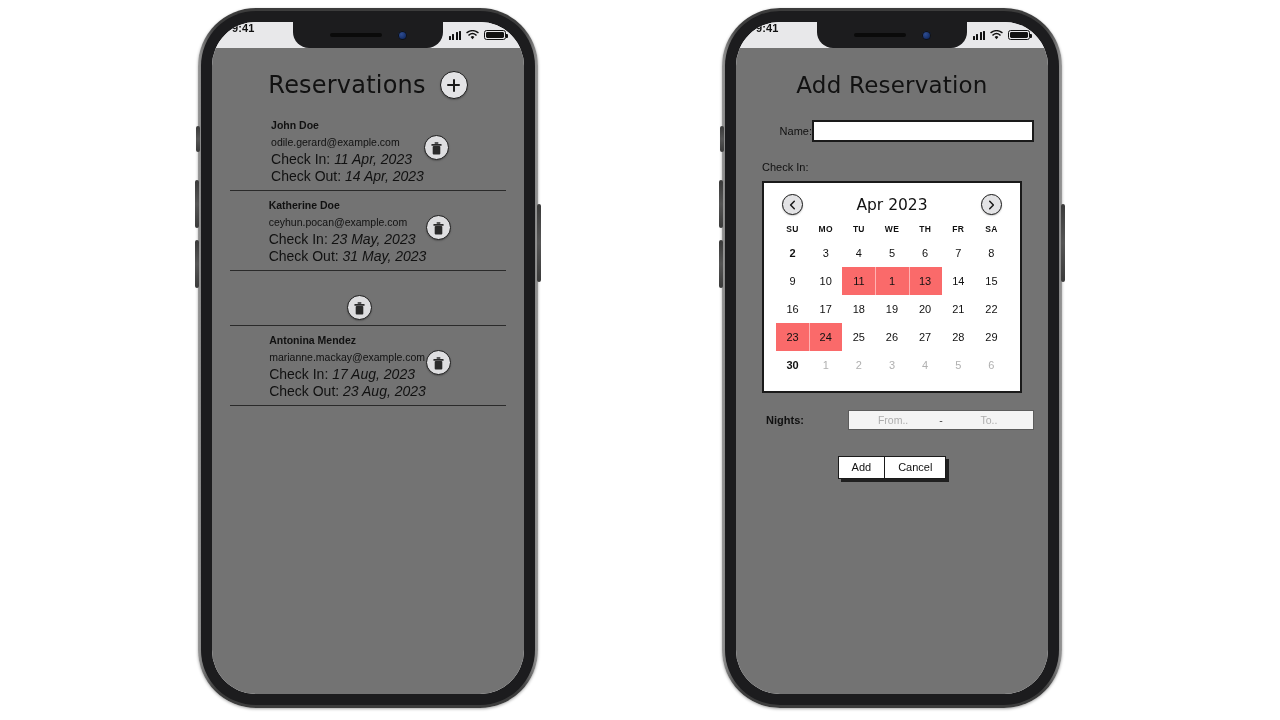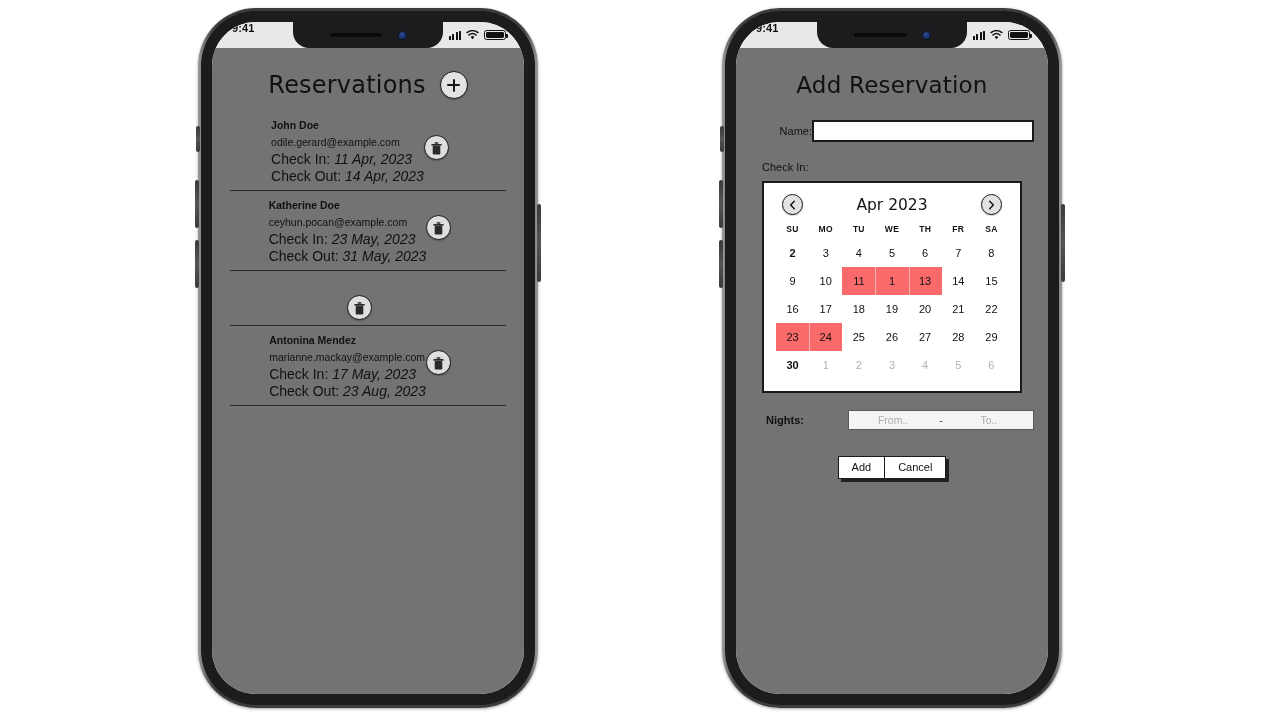--- a/index.html
+++ b/index.html
@@ -285,21 +285,21 @@
                     <rect x="3.6" y="0.2" width="3.8" height="1.5" rx="0.4" fill="#2a2a2a"></rect>
                     <rect x="0.4" y="2" width="10.2" height="1.7" rx="0.5" fill="#2a2a2a"></rect>
                     <rect x="1.7" y="4.1" width="7.6" height="8.4" rx="1" fill="#2a2a2a"></rect>
                   </svg></span>
               </div>
             </div>
             <div class="rsv-item">
               <div class="rsv-info">
                 <div class="rsv-name">Antonina Mendez</div>
                 <div class="rsv-email">marianne.mackay@example.com</div>
-                <div class="rsv-line"><span>Check In:</span> <em>17 May, 2023</em></div>
+                <div class="rsv-line"><span>Check In:</span> <em>17 Aug, 2023</em></div>
                 <div class="rsv-line"><span>Check Out:</span> <em>23 Aug, 2023</em></div>
               </div>
               <div class="rsv-del">
                 <span class="trash-glyph"><svg width="11" height="13" viewBox="0 0 11 13">
                     <rect x="3.6" y="0.2" width="3.8" height="1.5" rx="0.4" fill="#2a2a2a"></rect>
                     <rect x="0.4" y="2" width="10.2" height="1.7" rx="0.5" fill="#2a2a2a"></rect>
                     <rect x="1.7" y="4.1" width="7.6" height="8.4" rx="1" fill="#2a2a2a"></rect>
                   </svg></span>
               </div>
             </div>

